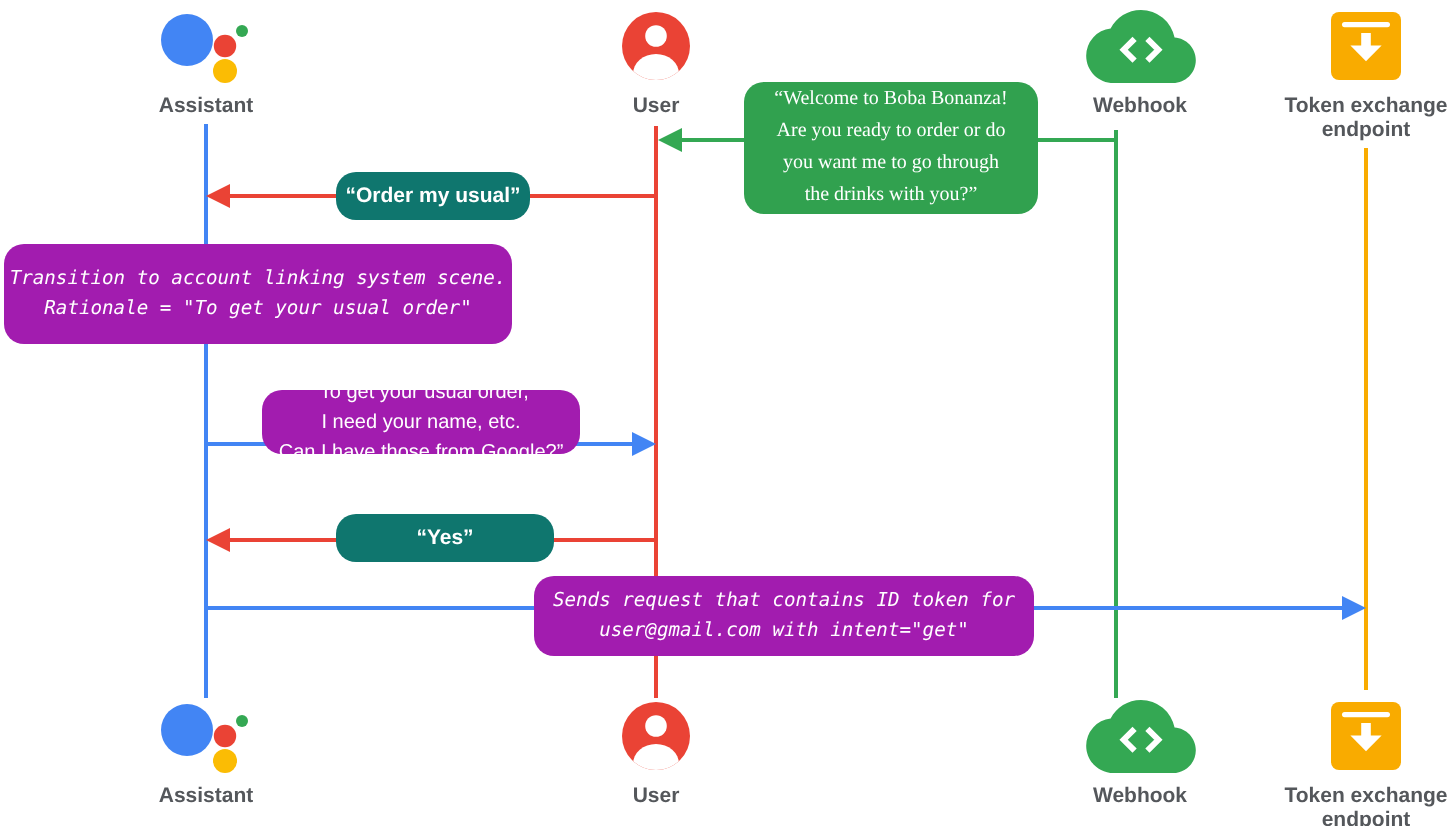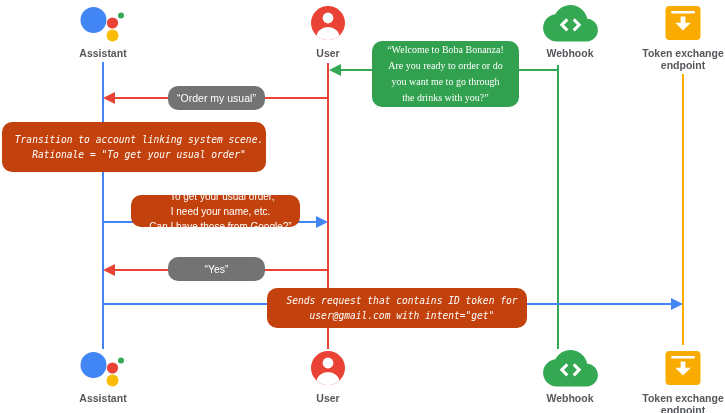--- a/index.html
+++ b/index.html
@@ -46,33 +46,33 @@
   .ar-yes     { top:264px; left:103px; width:225px; }
   .ar-request { top:298px; left:103px; width:580px; }
 
   
   .msg {
     position:absolute; border-radius:10px; color:#fff;
     display:flex; align-items:center; justify-content:center;
     text-align:center; white-space:pre-line; z-index:5;
   }
   .bg-green { background:#31a14f; }
-  .bg-red   { background:#737373; }
-  .bg-blue  { background:#c2410c;padding-left:10px; }
+  .bg-red   { background:#0f766e;font-weight:bold; }
+  .bg-blue  { background:#a21caf; }
   .t-sans  { font-size:10px;  line-height:16px;font-family:Liberation Serif, serif; }
   .t-sans3 { font-size:10px;  line-height:15px; }
   .t-sans1 { font-size:10.5px; line-height:12px; }
   .t-mono  { font-family:"DejaVu Sans Mono", monospace; font-style:italic;
              font-size:9.6px; line-height:15px; }
 
   .bx-welcome { left:372px; top:41px;  width:147px; height:66px; }
   .bx-order   { left:168px; top:86px;  width:97px;  height:24px; }
   .bx-note    { left:2px;   top:122px; width:254px; height:50px; }
   .bx-ask     { left:131px; top:195px; width:159px; height:32px; }
-  .bx-yes     { left:168px; top:257px; width:97px;  height:24px; }
+  .bx-yes     { left:168px; top:257px; width:109px;  height:24px; }
   .bx-request { left:267px; top:288px; width:250px; height:40px; }
 </style>
 </head>
 <body>
 
 <div id="canvas">
 
   <div class="lifeline ll-assistant"></div>
   <div class="lifeline ll-user"></div>
   <div class="lifeline ll-webhook"></div>

